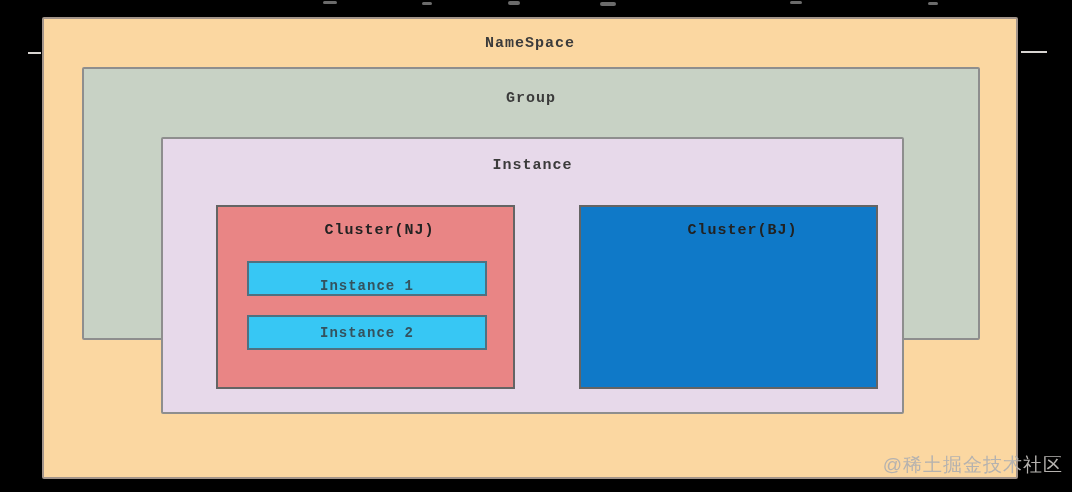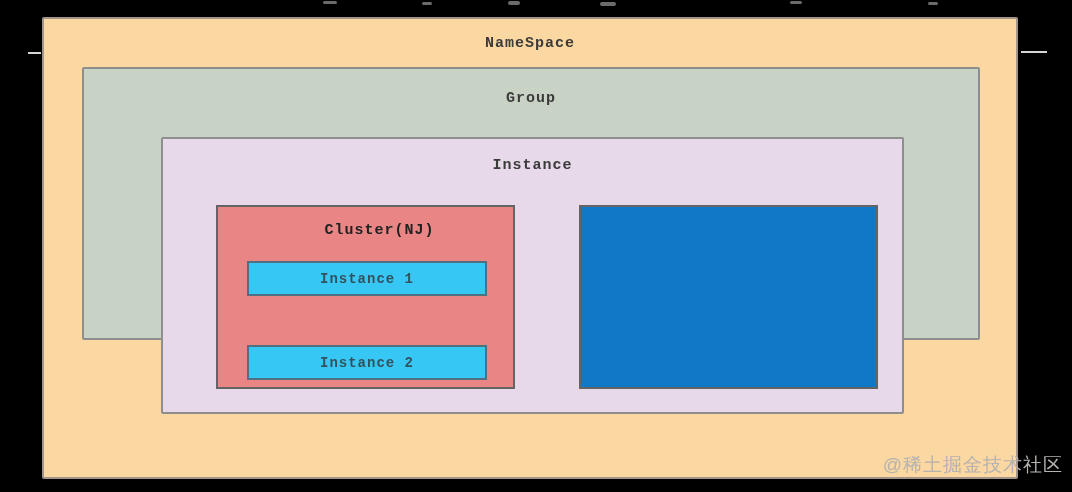--- a/index.html
+++ b/index.html
@@ -88,22 +88,22 @@
     background: #37c7f4;
     border: 2px solid #4e7181;
     display: flex;
     align-items: center;
     justify-content: center;
     font-weight: bold;
     font-size: 14px;
     letter-spacing: 1px;
     color: #34525e;
   }
-  .instance.row-1 { top: 54px; }
-  .instance.row-2 { top: 138px; text-align: right; }
+  .instance.row-1 { top: 54px; align-items: flex-end; }
+  .instance.row-2 { top: 108px; text-align: right; }
   .watermark {
     position: absolute;
     right: 9px;
     top: 452px;
     font-family: "Liberation Sans", "DejaVu Sans", sans-serif;
     font-size: 19px;
     letter-spacing: 1px;
     color: #b5b2af;
   }
 </style>
@@ -135,20 +135,21 @@
           <div class="box-label">Cluster(NJ)</div>
           <div class="instance row-1">
             <span>Instance 1</span>
           </div>
           <div class="instance row-2">
             <span>Instance 2</span>
           </div>
         </div>
 
         <div class="cluster cluster-bj">
+          <div class="box-label">Cluster(BJ)</div>
         </div>
 
       </div>
     </div>
   </div>
 
   <div class="watermark">@稀土掘金技术社区</div>
 
 </div>
 

